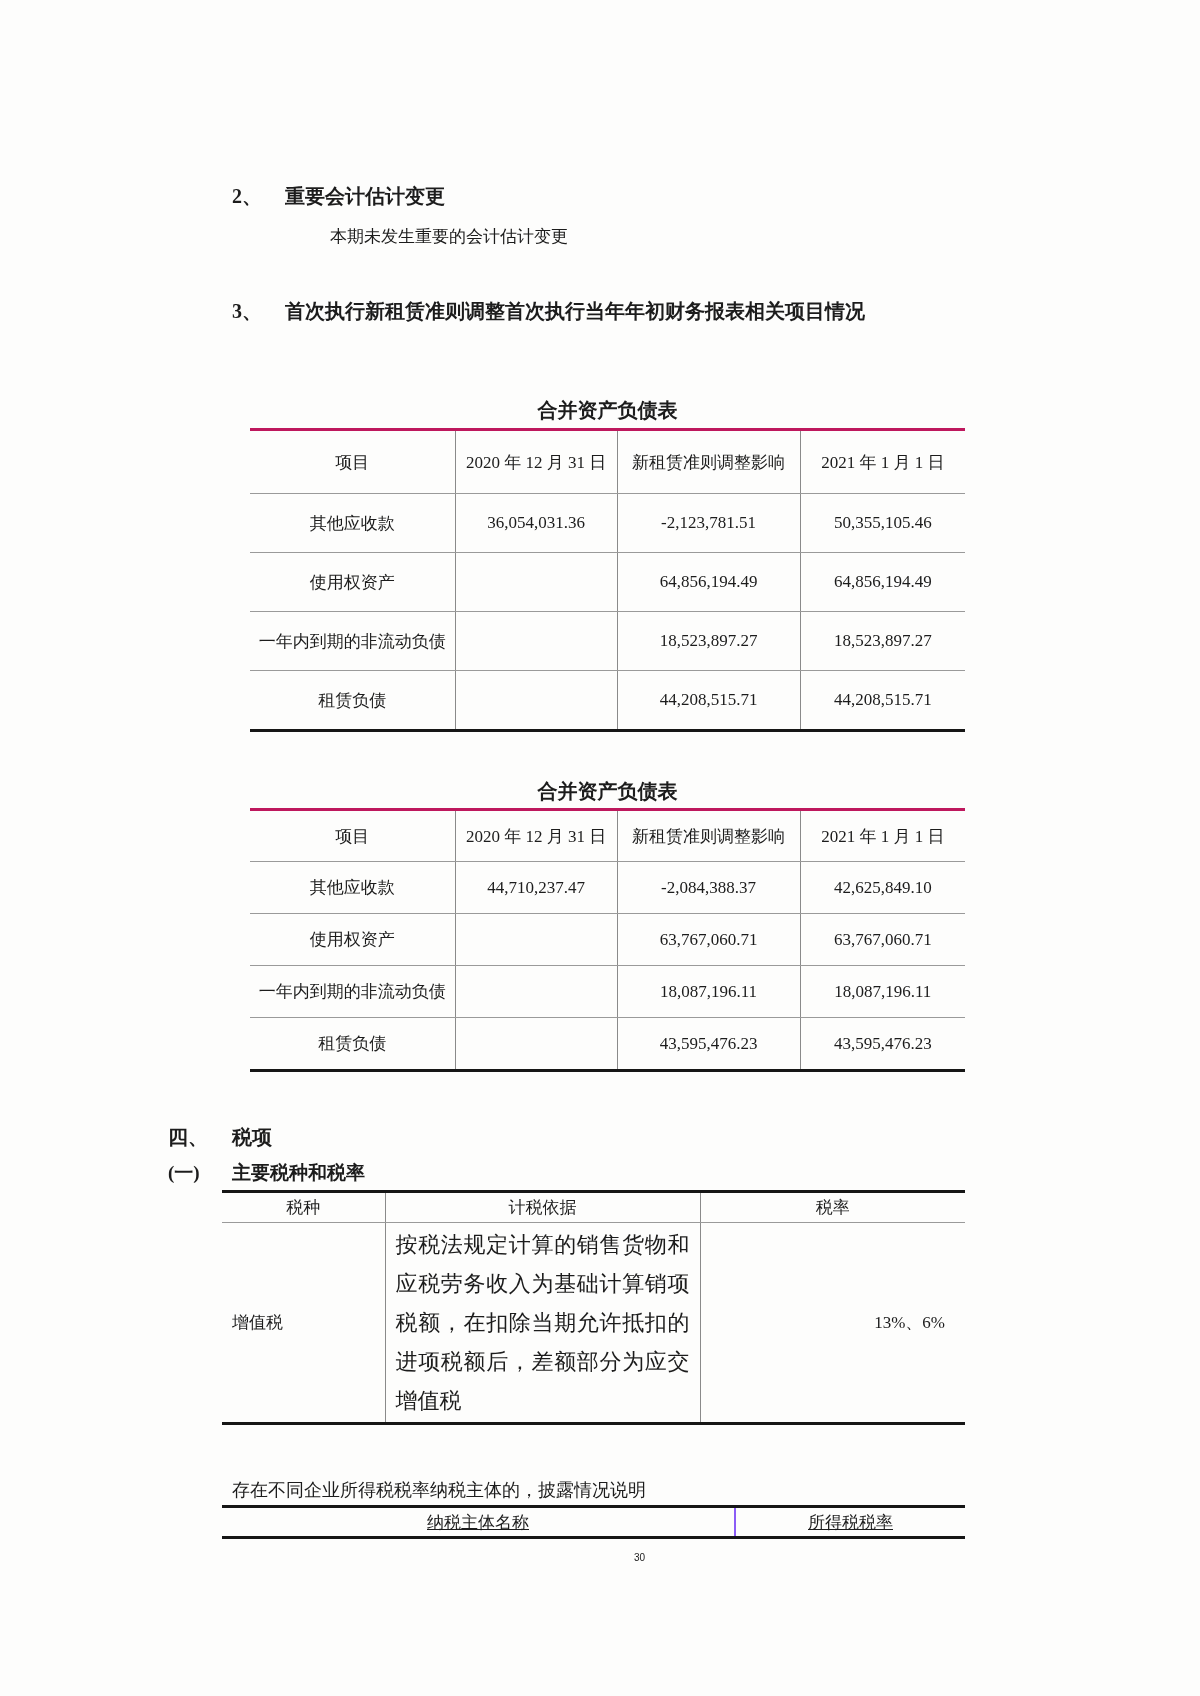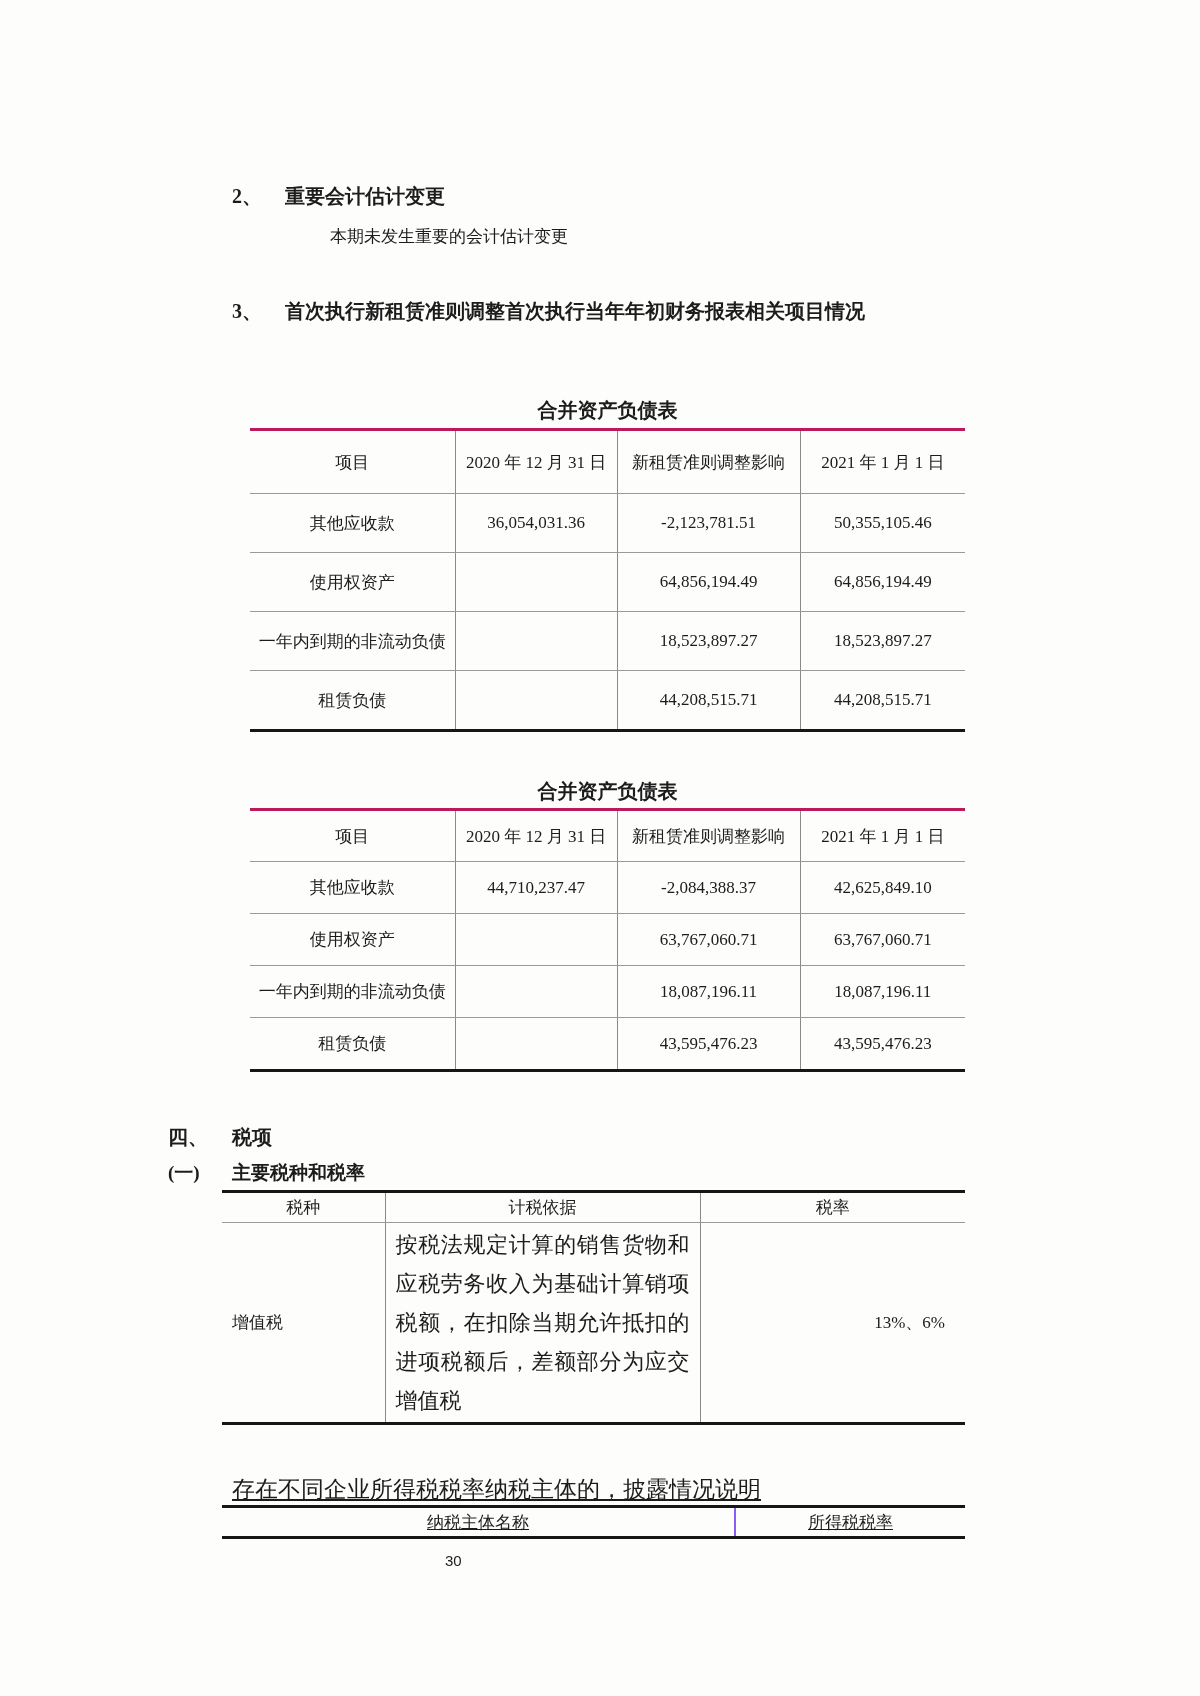--- a/index.html
+++ b/index.html
@@ -35,21 +35,21 @@
   .tax td{vertical-align:middle;padding:2px 10px;}
   .tax td.c-kind{text-align:left;}
   .tax td.c-basis{text-align:justify;text-align-last:auto;}
   .tax tr.r-vat td{height:118px;}
   .tax tr.r-vat td.c-basis{font-size:22px;line-height:39px;}
   .tax tr.r-small td{height:37px;}
   .tax td.c-rate{text-align:right;padding-right:20px;}
   .ent{width:743px;border-top:3px solid #161616;border-bottom:3px solid #161616;font-size:17px;text-decoration:underline;}
   .ent th{font-weight:normal;height:26px;text-align:center;vertical-align:middle;}
   .ent th + th{border-left:2px solid #8b5cf6;}
-  .pageno{font-family:"Liberation Sans","DejaVu Sans",sans-serif;font-size:15px;text-align:left;}
+  .pageno{font-family:"Liberation Sans","DejaVu Sans",sans-serif;font-size:10px;text-align:right;}
 </style>
 </head>
 <body>
 
 <div class="page">
 
   <div class="abs heading" style="top:182px;left:232px;width:740px;">
     <span class="num">2、</span>
     <span>重要会计估计变更</span>
   </div>
@@ -166,21 +166,21 @@
       <th>税率</th>
     </tr>
     <tr class="r-vat">
       <td class="c-kind">增值税</td>
       <td class="c-basis">按税法规定计算的销售货物和应税劳务收入为基础计算销项税额，在扣除当期允许抵扣的进项税额后，差额部分为应交增值税</td>
       <td class="c-rate">13%、6%</td>
     </tr>
   </tbody>
     </table>
 
-  <div class="abs" style="top:1477px;left:232px;width:740px;font-size:23px;line-height:26px;text-decoration:underline;">存在不同企业所得税税率纳税主体的，披露情况说明</div>
+  <div class="abs" style="top:1477px;left:232px;width:740px;font-size:18px;line-height:26px;">存在不同企业所得税税率纳税主体的，披露情况说明</div>
 
   <table class="abs ent" style="top:1505px;left:222px;">
     <colgroup>
         <col style="width:513px">
         <col style="width:230px">
       </colgroup>
     <tbody>
         <tr>
       <th>纳税主体名称</th>
       <th>所得税税率</th>

